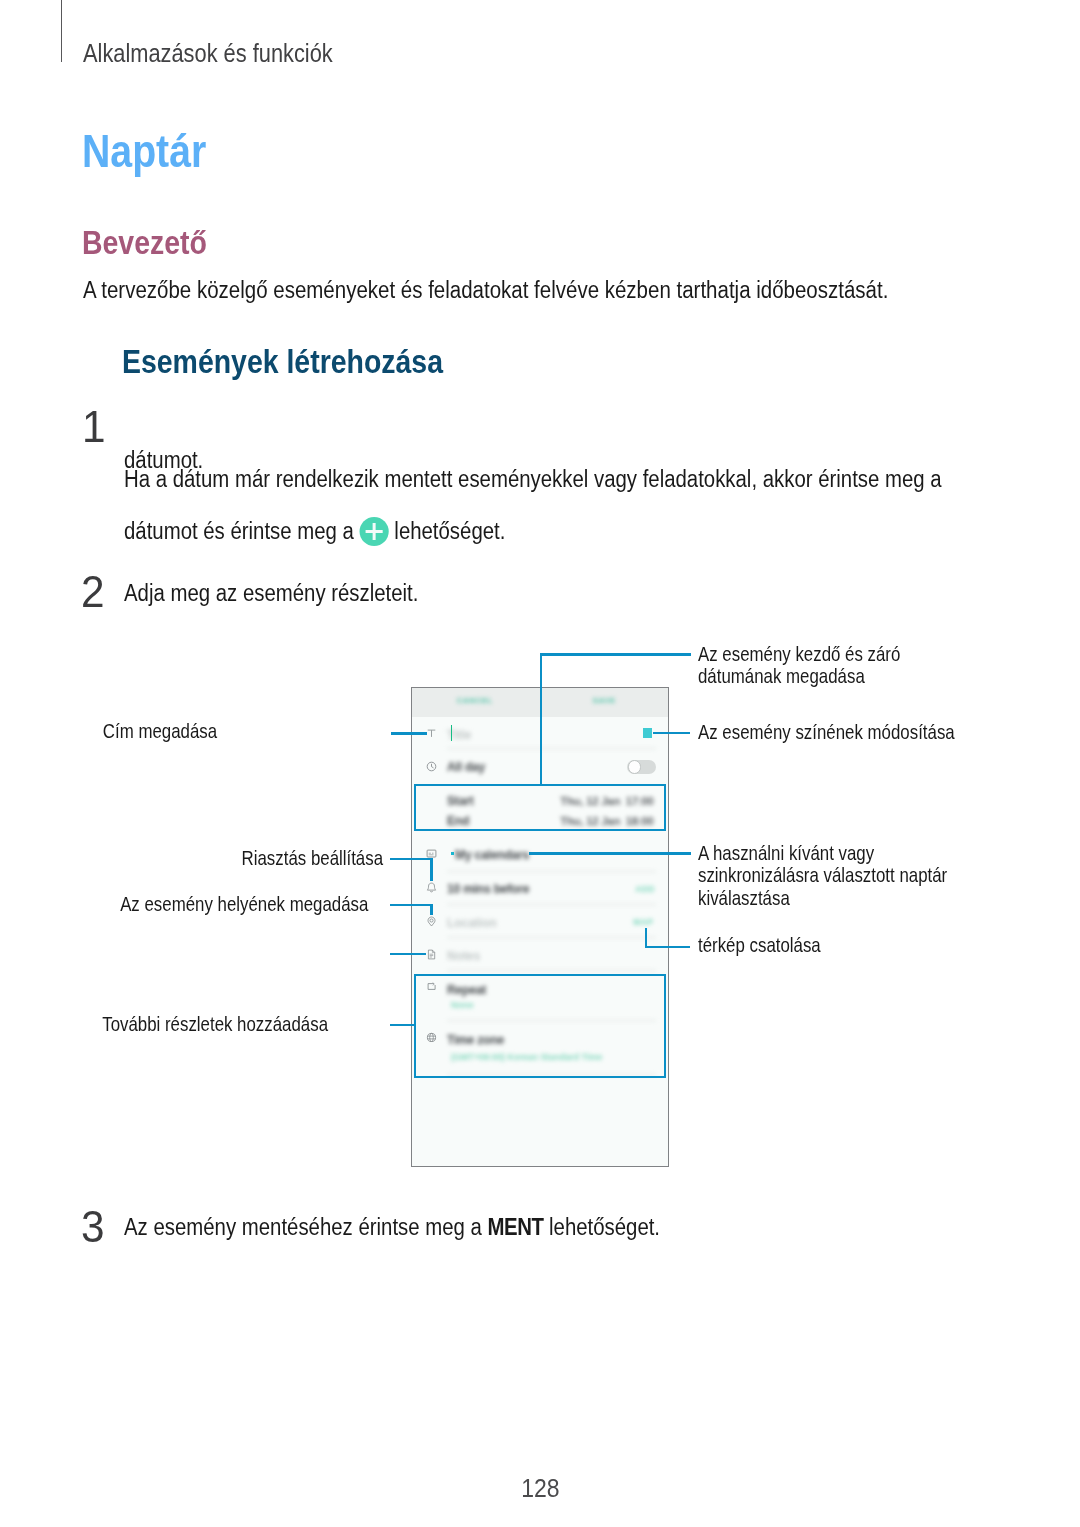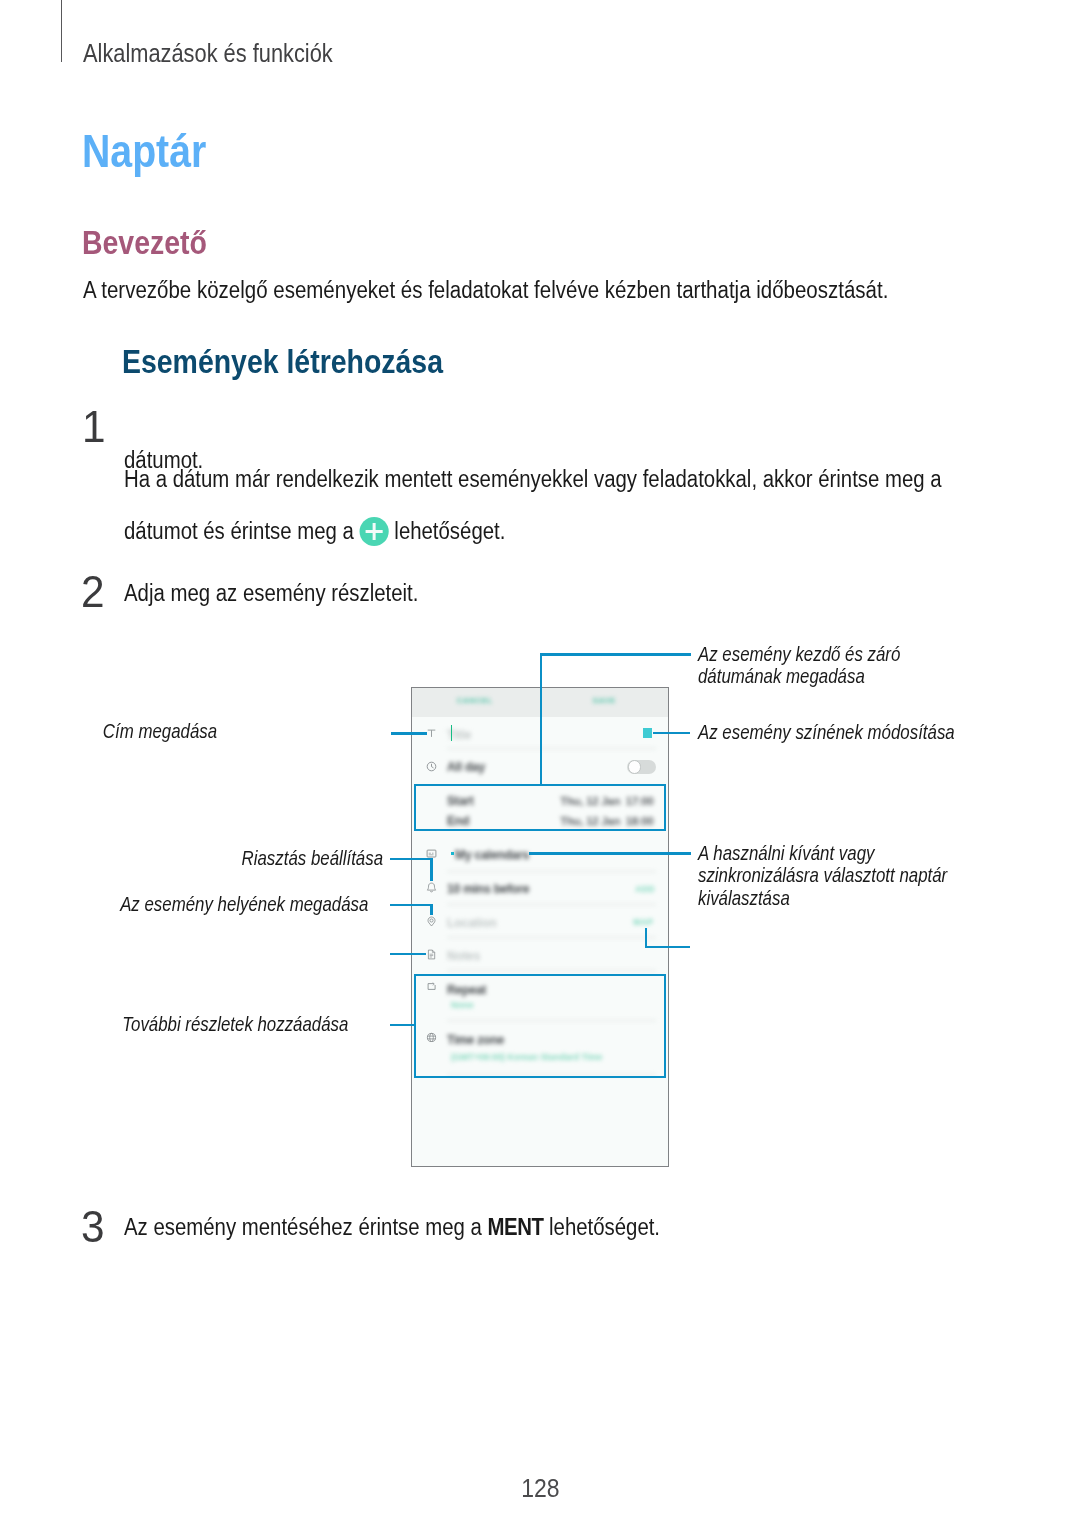--- a/index.html
+++ b/index.html
@@ -50,21 +50,21 @@
   #cal-dot{position:absolute;left:40.2px;top:165.3px;width:3.2px;height:3.2px;background:#18b6d0;}
   #swatch{position:absolute;left:232.1px;top:42px;width:9.3px;height:9.3px;background:#3fcbd3;}
   #caret{position:absolute;left:39.8px;top:38.8px;width:1.6px;height:15.7px;background:#17bc85;}
   #toggle{position:absolute;left:216.3px;top:73.6px;width:28.8px;height:14.6px;border-radius:7.3px;background:#d7dbda;}
   #toggle:after{content:"";position:absolute;left:.5px;top:.5px;width:13.6px;height:13.6px;border-radius:50%;
                 background:#fefefe;border:.55px solid #c0c5c4;box-sizing:border-box;}
   
   .hl{position:absolute;border:2.5px solid #0b8fc6;box-sizing:border-box;}
   
   .ln{position:absolute;background:#0b8fc6;}
-  .lbl{position:absolute;font-size:19.8px;color:#1a1a1a;white-space:pre;font-style:italic;}
+  .lbl{position:absolute;font-size:19.8px;color:#1a1a1a;white-space:pre;}
   .lbl>div{height:22.4px;line-height:22.4px;}
   .lbl .nx{transform:scaleX(0.852);vertical-align:top;line-height:22.4px;}
   .lbl.r{text-align:right;}
   .lbl.r .nx{transform-origin:100% 50%;}
   #pagenum{position:absolute;left:0;top:1474px;width:1080px;text-align:center;font-size:25.5px;color:#4b4b4d;}
   #pagenum .nx{transform:scaleX(0.9);transform-origin:50% 50%;}
 </style>
 </head>
 <body>
 
@@ -172,35 +172,35 @@
   <div class="lbl" style="left:698px;top:642.5px"><div><span class="nx">Az esemény kezdő és záró</span></div><div><span class="nx">dátumának megadása</span></div></div>
 
   <div class="ln" style="left:653px;top:732px;width:37px;height:2.3px"></div>
   <div class="lbl" style="left:698px;top:721.0px"><div><span class="nx">Az esemény színének módosítása</span></div></div>
 
   <div class="ln" style="left:528.7px;top:852.2px;width:162px;height:2.4px"></div>
   <div class="lbl" style="left:698px;top:842.0px"><div><span class="nx">A használni kívánt vagy</span></div><div><span class="nx">szinkronizálásra választott naptár</span></div><div><span class="nx">kiválasztása</span></div></div>
 
   <div class="ln" style="left:644.8px;top:927.5px;width:2.4px;height:20px"></div>
   <div class="ln" style="left:644.8px;top:945.5px;width:45px;height:2.4px"></div>
-  <div class="lbl" style="left:698px;top:934.0px"></div>
+  <div class="lbl" style="left:698px;top:934.0px"><div><span class="nx">térkép csatolása</span></div></div>
 
   <div class="ln" style="left:390.5px;top:732.3px;width:36px;height:2.4px"></div>
   <div class="lbl r" style="left:83px;top:719.5px;width:300px;text-align:left"><div><span class="nx">Cím megadása</span></div></div>
 
   <div class="ln" style="left:390px;top:858.2px;width:42px;height:2.3px"></div>
   <div class="ln" style="left:430.4px;top:858.2px;width:2.3px;height:23px"></div>
   <div class="lbl r" style="left:83px;top:847.0px;width:300px;text-align:right"><div><span class="nx">Riasztás beállítása</span></div></div>
 
   <div class="ln" style="left:390px;top:903.8px;width:42px;height:2.3px"></div>
   <div class="ln" style="left:430.4px;top:903.8px;width:2.3px;height:11px"></div>
   <div class="lbl r" style="left:63px;top:893.0px;width:320px;text-align:center"><div><span class="nx">Az esemény helyének megadása</span></div></div>
 
   <div class="ln" style="left:390px;top:953px;width:36px;height:2.3px"></div>
 
   <div class="ln" style="left:390px;top:1024px;width:26px;height:2.3px"></div>
-  <div class="lbl r" style="left:56px;top:1013.0px;width:320px;text-align:center"><div><span class="nx">További részletek hozzáadása</span></div></div>
+  <div class="lbl r" style="left:63px;top:1013.0px;width:320px;text-align:left"><div><span class="nx">További részletek hozzáadása</span></div></div>
 
   <div class="hl" style="left:413.7px;top:783.5px;width:252.8px;height:47.3px"></div>
   <div class="hl" style="left:413.7px;top:974.2px;width:252.8px;height:104.3px"></div>
 
   <div id="pagenum"><span class="nx">128</span></div>
   </div>
 
 </body></html>

